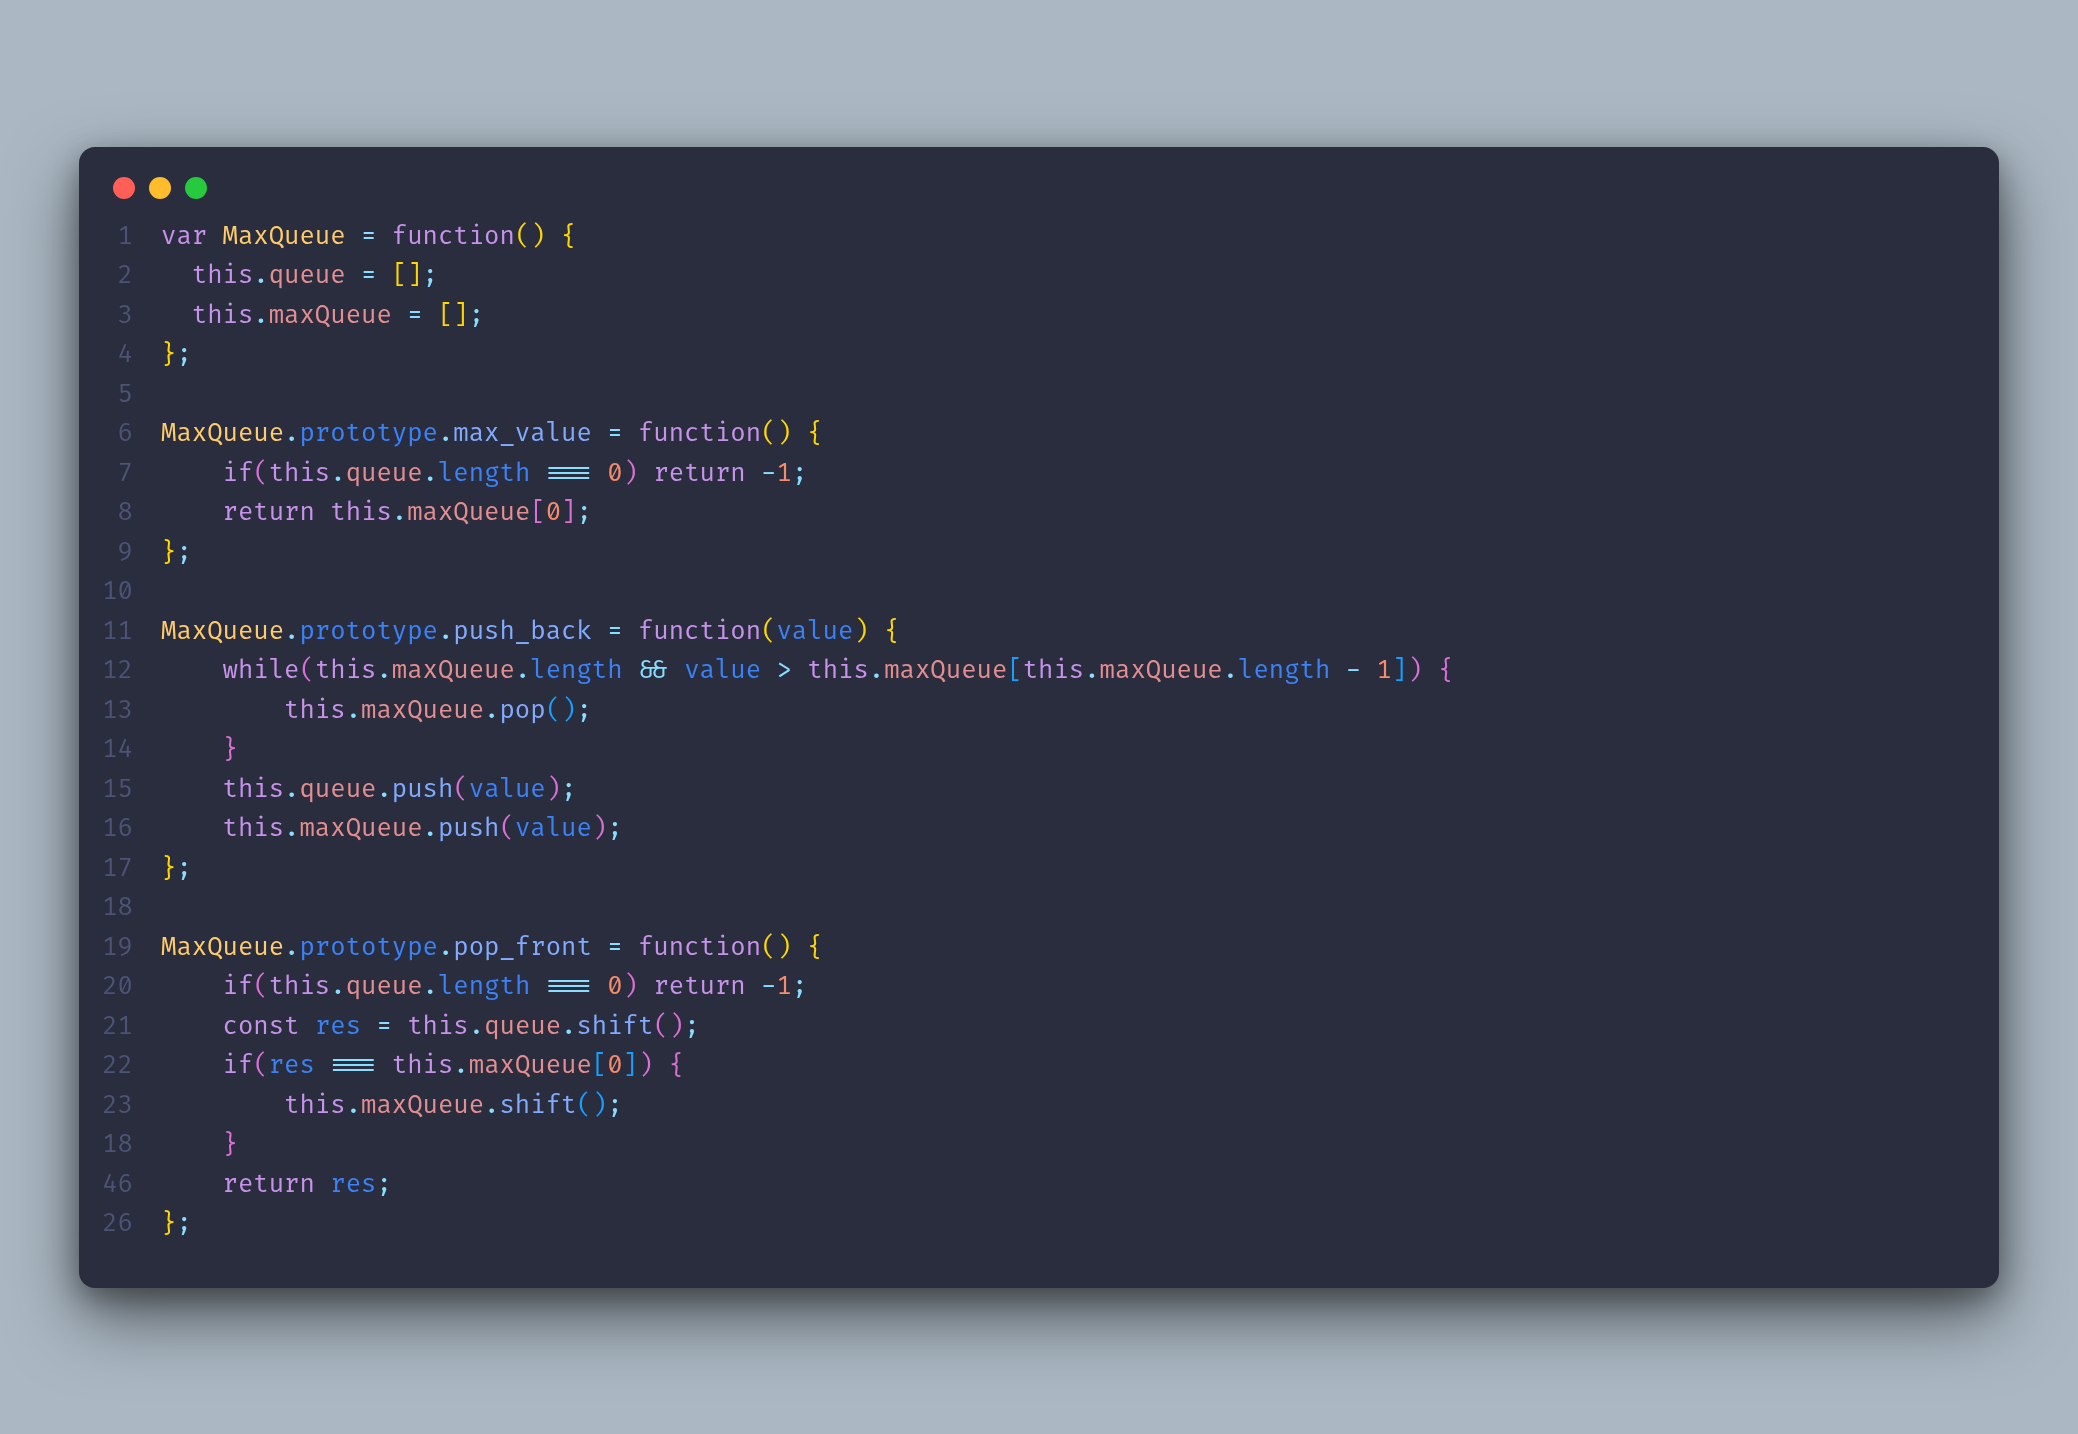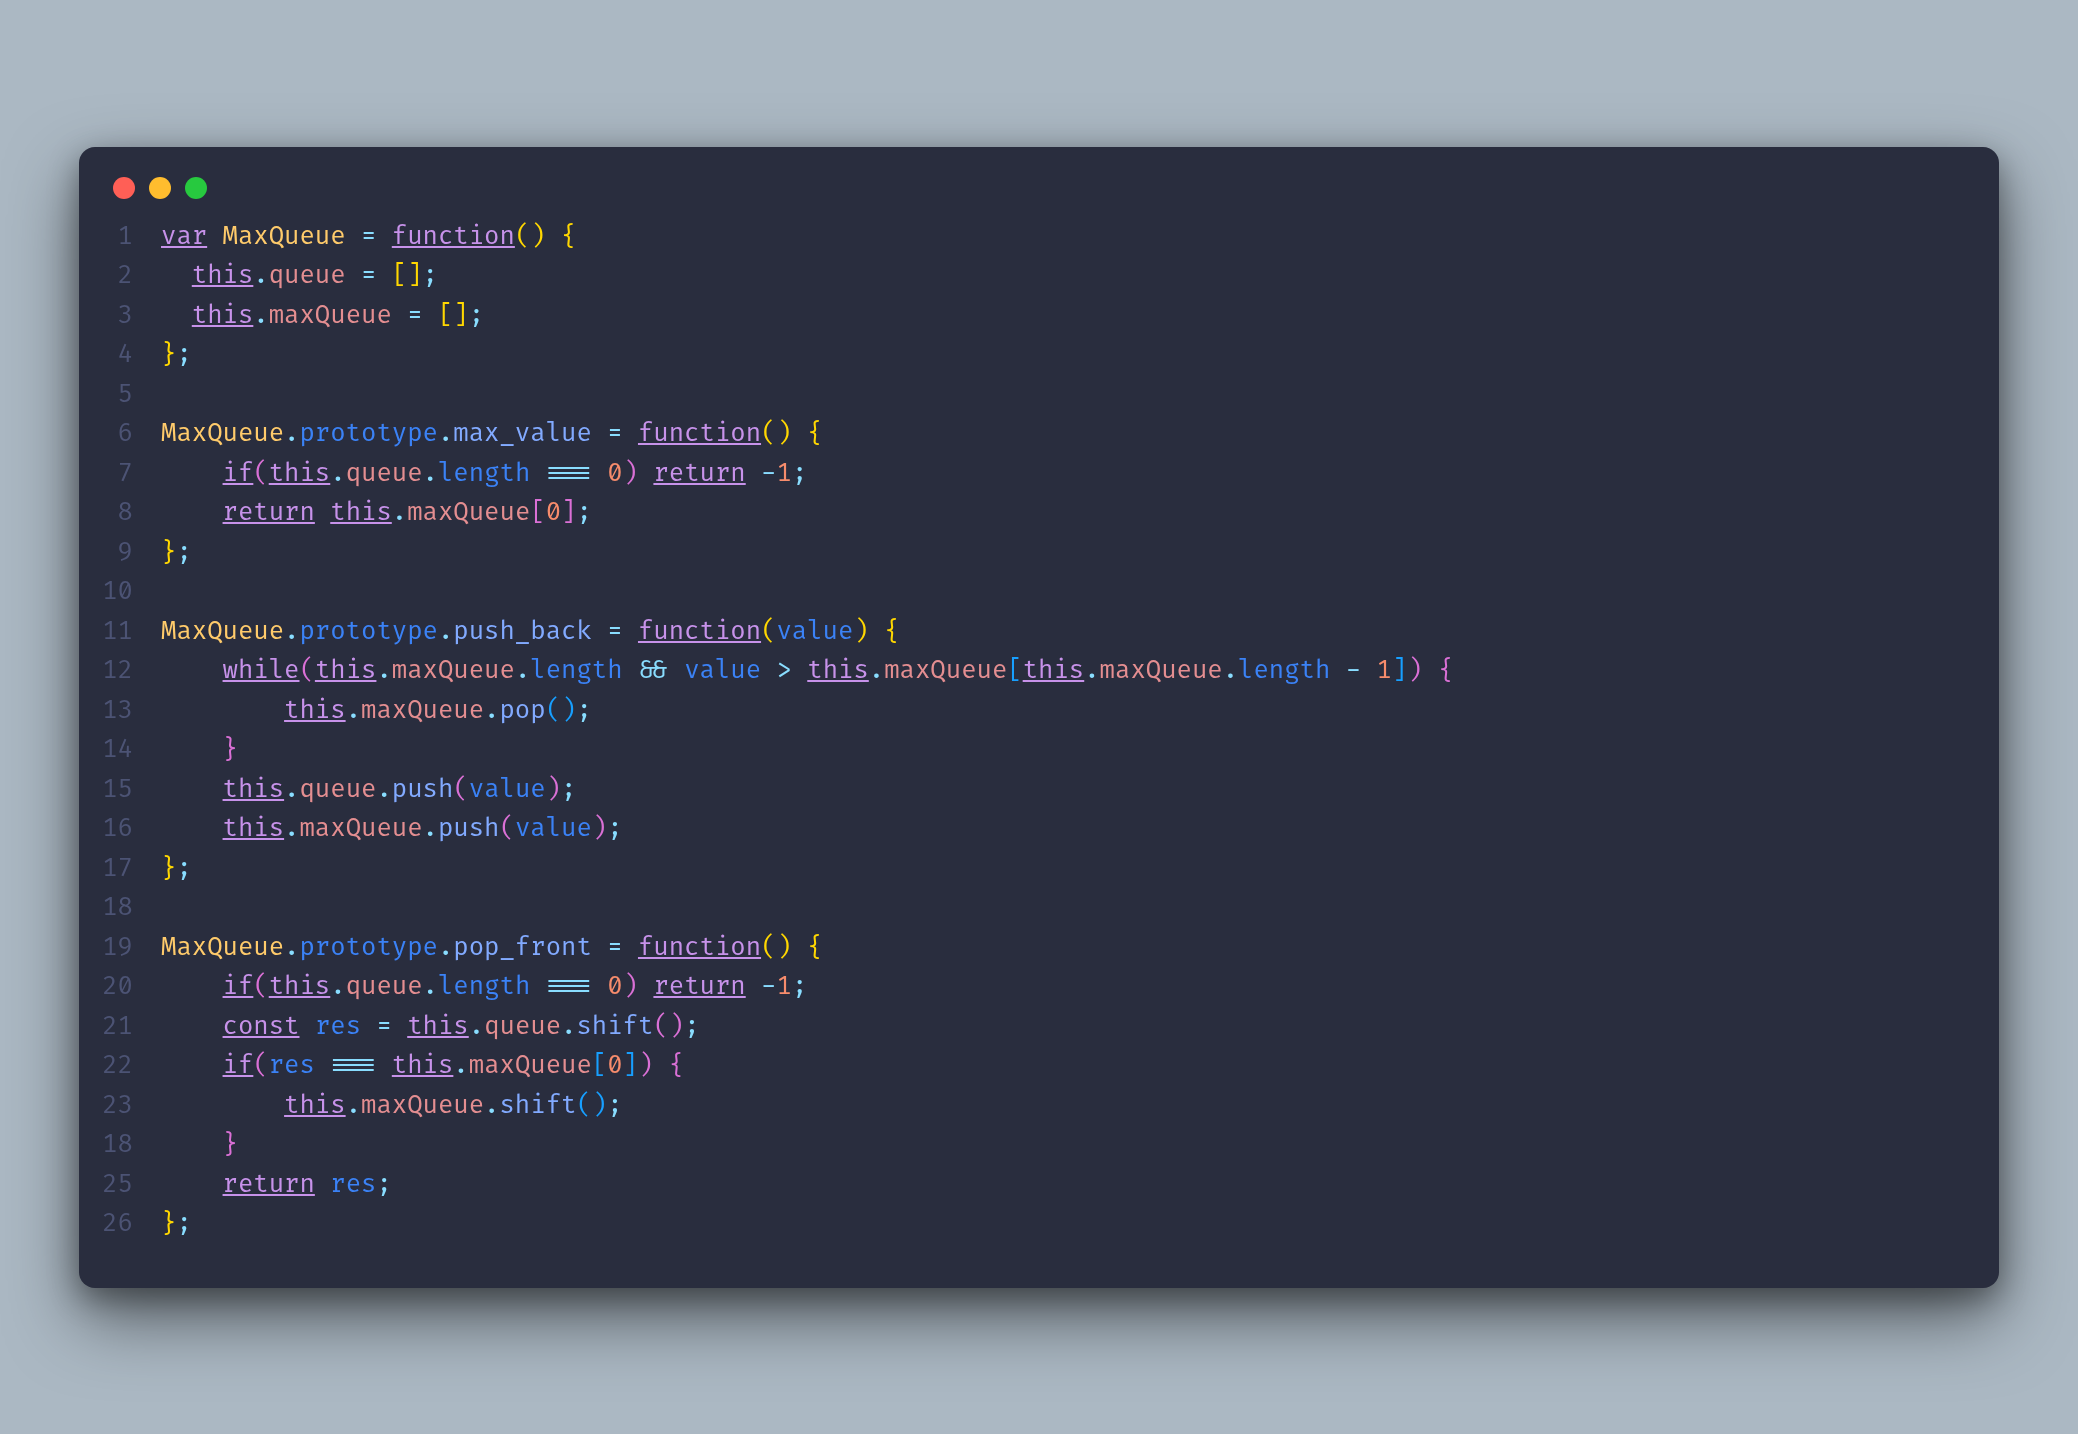--- a/index.html
+++ b/index.html
@@ -44,21 +44,21 @@
   }
   .gutter {
     width: 82px;
     text-align: right;
     padding-right: 28px;
     color: #4c5374;
     user-select: none;
     flex-shrink: 0;
   }
   .code { color: #a6accd; }
-  .tk-kw   { color: #c792ea; text-decoration: underline; }
+  .tk-kw   { color: #c792ea; }
   .tk-id   { color: #ffcb6b; }
   .tk-op   { color: #89ddff; }
   .tk-fn   { color: #82aaff; margin-top: 20px; }
   .tk-pn   { color: #89ddff; }
   .tk-br   { color: #ffd700; }
   .tk-br2  { color: #da70d6; }
   .tk-br3  { color: #179fff; }
   .tk-num  { color: #f78c6c; }
   .tk-prop { color: #e48e91; }
   .tk-par  { color: #3b82f6; }
@@ -91,16 +91,16 @@
       <div class="line"><span class="gutter">15</span><span class="code"><span class="tk-pl">    </span><span class="tk-kw">this</span><span class="tk-pn">.</span><span class="tk-prop">queue</span><span class="tk-pn">.</span><span class="tk-fn">push</span><span class="tk-br2">(</span><span class="tk-par">value</span><span class="tk-br2">)</span><span class="tk-pn">;</span></span></div>
       <div class="line"><span class="gutter">16</span><span class="code"><span class="tk-pl">    </span><span class="tk-kw">this</span><span class="tk-pn">.</span><span class="tk-prop">maxQueue</span><span class="tk-pn">.</span><span class="tk-fn">push</span><span class="tk-br2">(</span><span class="tk-par">value</span><span class="tk-br2">)</span><span class="tk-pn">;</span></span></div>
       <div class="line"><span class="gutter">17</span><span class="code"><span class="tk-br">}</span><span class="tk-pn">;</span></span></div>
       <div class="line"><span class="gutter">18</span><span class="code">&nbsp;</span></div>
       <div class="line"><span class="gutter">19</span><span class="code"><span class="tk-id">MaxQueue</span><span class="tk-pn">.</span><span class="tk-par">prototype</span><span class="tk-pn">.</span><span class="tk-fn">pop_front</span><span class="tk-pl"> </span><span class="tk-op">=</span><span class="tk-pl"> </span><span class="tk-kw">function</span><span class="tk-br">(</span><span class="tk-br">)</span><span class="tk-pl"> </span><span class="tk-br">{</span></span></div>
       <div class="line"><span class="gutter">20</span><span class="code"><span class="tk-pl">    </span><span class="tk-kw">if</span><span class="tk-br2">(</span><span class="tk-kw">this</span><span class="tk-pn">.</span><span class="tk-prop">queue</span><span class="tk-pn">.</span><span class="tk-par">length</span><span class="tk-pl"> </span><span class="tk-op">===</span><span class="tk-pl"> </span><span class="tk-num">0</span><span class="tk-br2">)</span><span class="tk-pl"> </span><span class="tk-kw">return</span><span class="tk-pl"> </span><span class="tk-op">-</span><span class="tk-num">1</span><span class="tk-pn">;</span></span></div>
       <div class="line"><span class="gutter">21</span><span class="code"><span class="tk-pl">    </span><span class="tk-kw">const</span><span class="tk-pl"> </span><span class="tk-par">res</span><span class="tk-pl"> </span><span class="tk-op">=</span><span class="tk-pl"> </span><span class="tk-kw">this</span><span class="tk-pn">.</span><span class="tk-prop">queue</span><span class="tk-pn">.</span><span class="tk-fn">shift</span><span class="tk-br2">(</span><span class="tk-br2">)</span><span class="tk-pn">;</span></span></div>
       <div class="line"><span class="gutter">22</span><span class="code"><span class="tk-pl">    </span><span class="tk-kw">if</span><span class="tk-br2">(</span><span class="tk-par">res</span><span class="tk-pl"> </span><span class="tk-op">===</span><span class="tk-pl"> </span><span class="tk-kw">this</span><span class="tk-pn">.</span><span class="tk-prop">maxQueue</span><span class="tk-br3">[</span><span class="tk-num">0</span><span class="tk-br3">]</span><span class="tk-br2">)</span><span class="tk-pl"> </span><span class="tk-br2">{</span></span></div>
       <div class="line"><span class="gutter">23</span><span class="code"><span class="tk-pl">        </span><span class="tk-kw">this</span><span class="tk-pn">.</span><span class="tk-prop">maxQueue</span><span class="tk-pn">.</span><span class="tk-fn">shift</span><span class="tk-br3">(</span><span class="tk-br3">)</span><span class="tk-pn">;</span></span></div>
       <div class="line"><span class="gutter">18</span><span class="code"><span class="tk-pl">    </span><span class="tk-br2">}</span></span></div>
-      <div class="line"><span class="gutter">25</span><span class="code"><span class="tk-pl">    </span><span class="tk-kw">return</span><span class="tk-pl"> </span><span class="tk-par">res</span><span class="tk-pn">;</span></span></div>
+      <div class="line"><span class="gutter">46</span><span class="code"><span class="tk-pl">    </span><span class="tk-kw">return</span><span class="tk-pl"> </span><span class="tk-par">res</span><span class="tk-pn">;</span></span></div>
       <div class="line"><span class="gutter">26</span><span class="code"><span class="tk-br">}</span><span class="tk-pn">;</span></span></div>
     </div>
 </div>
 
 </body></html>

